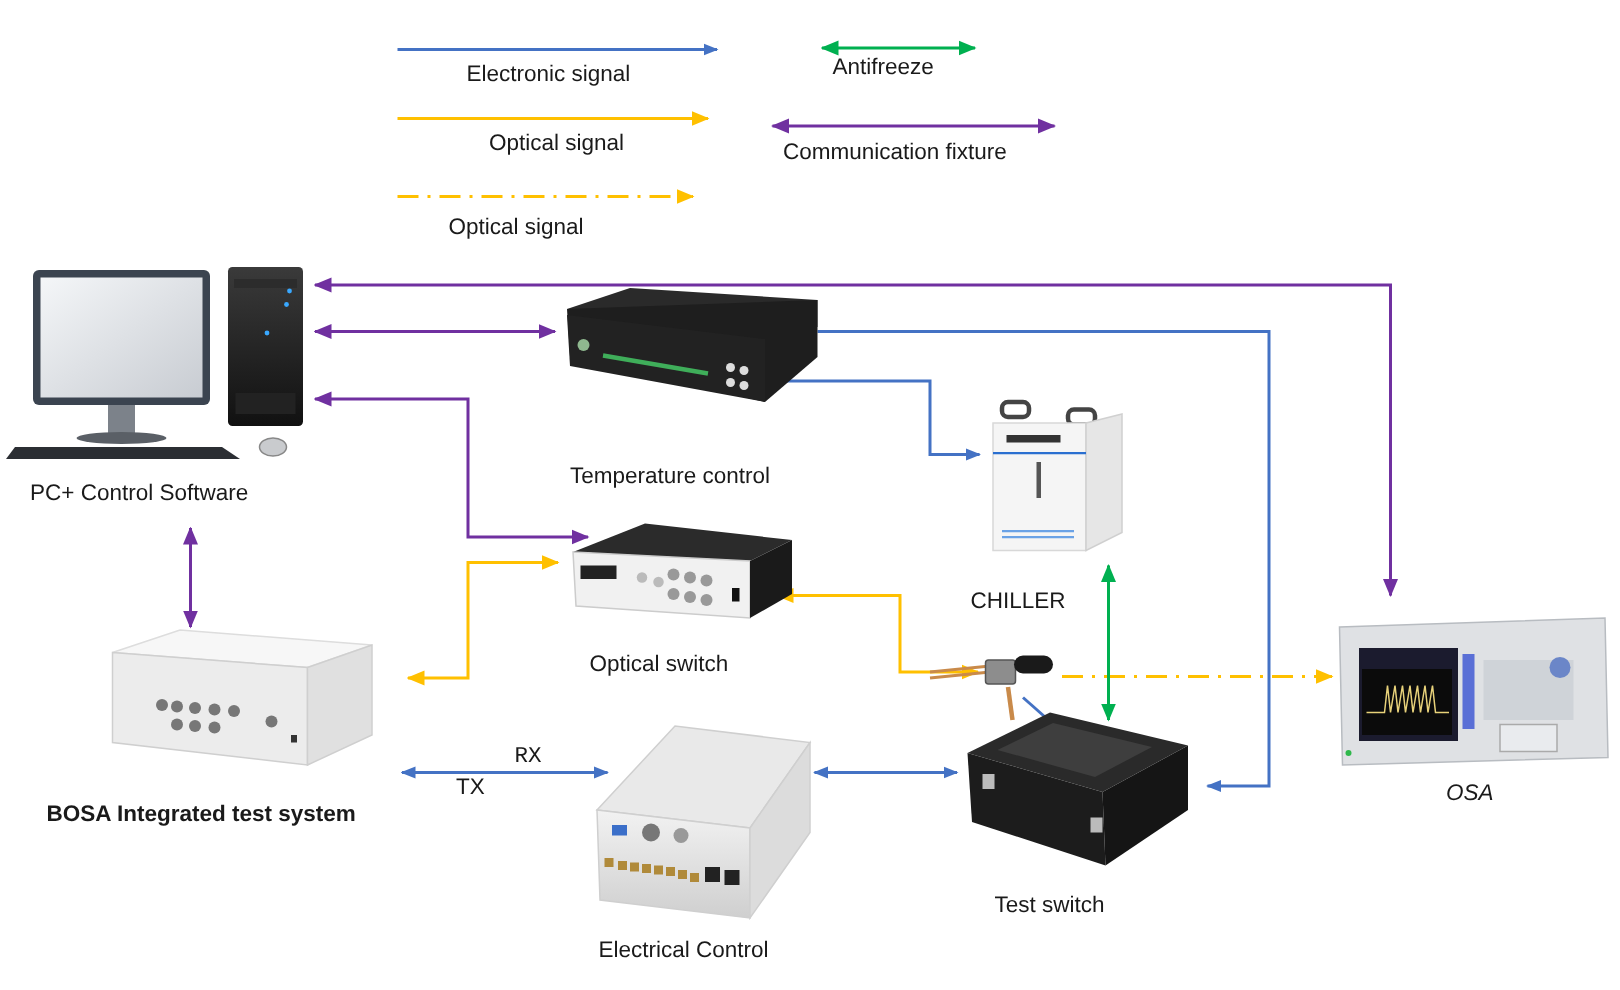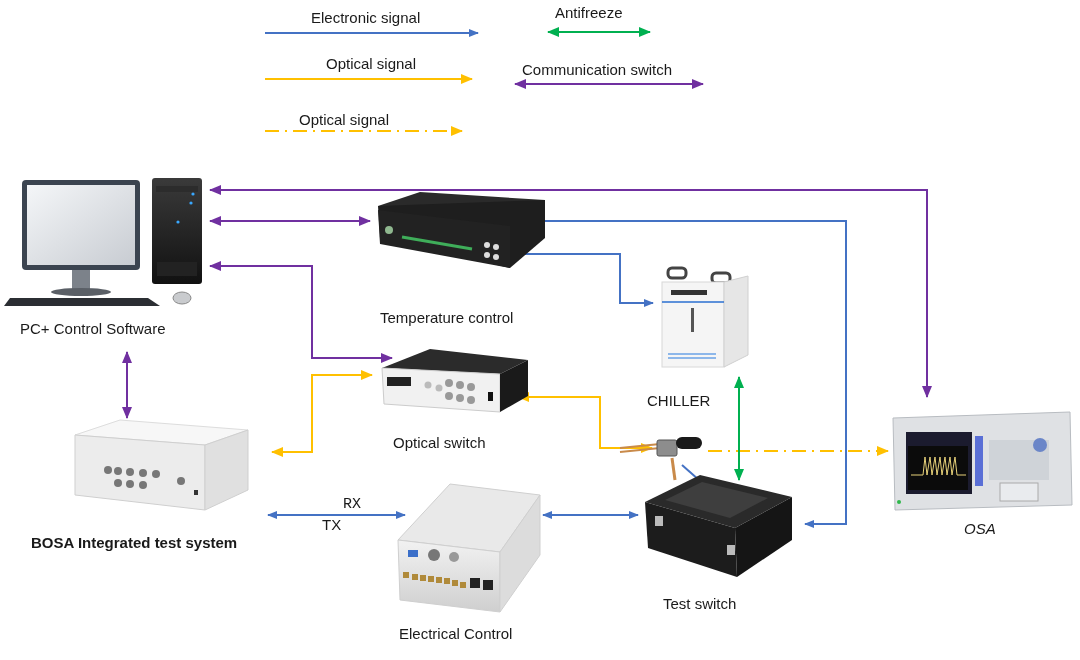--- a/index.html
+++ b/index.html
@@ -1,20 +1,20 @@
 <!DOCTYPE html>
 <html><head>
 <meta charset="utf-8">
 <style>
   html, body { margin: 0; padding: 0; background: #ffffff; }
   body { width: 1080px; height: 660px; position: relative; overflow: hidden;
          font-family: "Liberation Sans", "DejaVu Sans", sans-serif; color: #1a1a1a; }
   #diagram { position: absolute; left: 0; top: 0; width: 1080px; height: 660px; }
   .lbl { position: absolute; font-size: 15px; white-space: nowrap; color: #1a1a1a; }
-  .lgd { position: absolute; font-size: 15px; white-space: nowrap; }
+  .lgd { position: absolute; font-size: 15px; white-space: nowrap; margin-top: 32px; }
 </style>
 </head>
 <body>
 
 <svg id="diagram" viewBox="0 0 1080 660" xmlns="http://www.w3.org/2000/svg">
   <defs>
     <marker id="ab" markerWidth="10" markerHeight="10" refX="9" refY="5" orient="auto-start-reverse" markerUnits="userSpaceOnUse">
       <path d="M0,1 L10,5 L0,9 Z" fill="#4472C4"></path>
     </marker>
     <marker id="ay" markerWidth="12" markerHeight="12" refX="11" refY="6" orient="auto-start-reverse" markerUnits="userSpaceOnUse">
@@ -192,25 +192,25 @@
     <circle cx="1040" cy="445" r="7" fill="#6b86c8"></circle>
     <rect x="1000" y="483" width="38" height="18" fill="#e9ebee" stroke="#aaa"></rect>
     <circle cx="899" cy="502" r="2" fill="#2fb84b"></circle>
   </g>
 </svg>
 
 <div class="lgd" style="left:311px; top:9px;">Electronic signal</div>
 <div class="lgd" style="left:326px; top:55px;">Optical signal</div>
 <div class="lgd" style="left:299px; top:111px;">Optical signal</div>
 <div class="lgd" style="left:555px; top:4px;">Antifreeze</div>
-<div class="lgd" style="left:522px; top:61px;">Communication switch</div>
+<div class="lgd" style="left:522px; top:61px;">Communication fixture</div>
 
 <div class="lbl" style="left:20px; top:320px;">PC+ Control Software</div>
 <div class="lbl" style="left:380px; top:309px;text-align:center;">Temperature control</div>
 <div class="lbl" style="left:647px; top:392px;">CHILLER</div>
 <div class="lbl" style="left:393px; top:434px;">Optical switch</div>
 <div class="lbl" style="left:31px; top:534px;font-weight:bold;">BOSA Integrated test system</div>
 <div class="lbl" style="left:399px; top:625px;">Electrical Control</div>
 <div class="lbl" style="left:663px; top:595px;">Test switch</div>
 <div class="lbl" style="left:964px; top:520px;font-style:italic;">OSA</div>
 
 <div class="lbl" style="left:343px; top:496px;font-family:Liberation Mono, monospace;">RX</div>
-<div class="lbl" style="left:322px; top:516px;text-align:right;">TX</div>
+<div class="lbl" style="left:304px; top:516px;text-align:right;">TX</div>
 
 </body></html>

